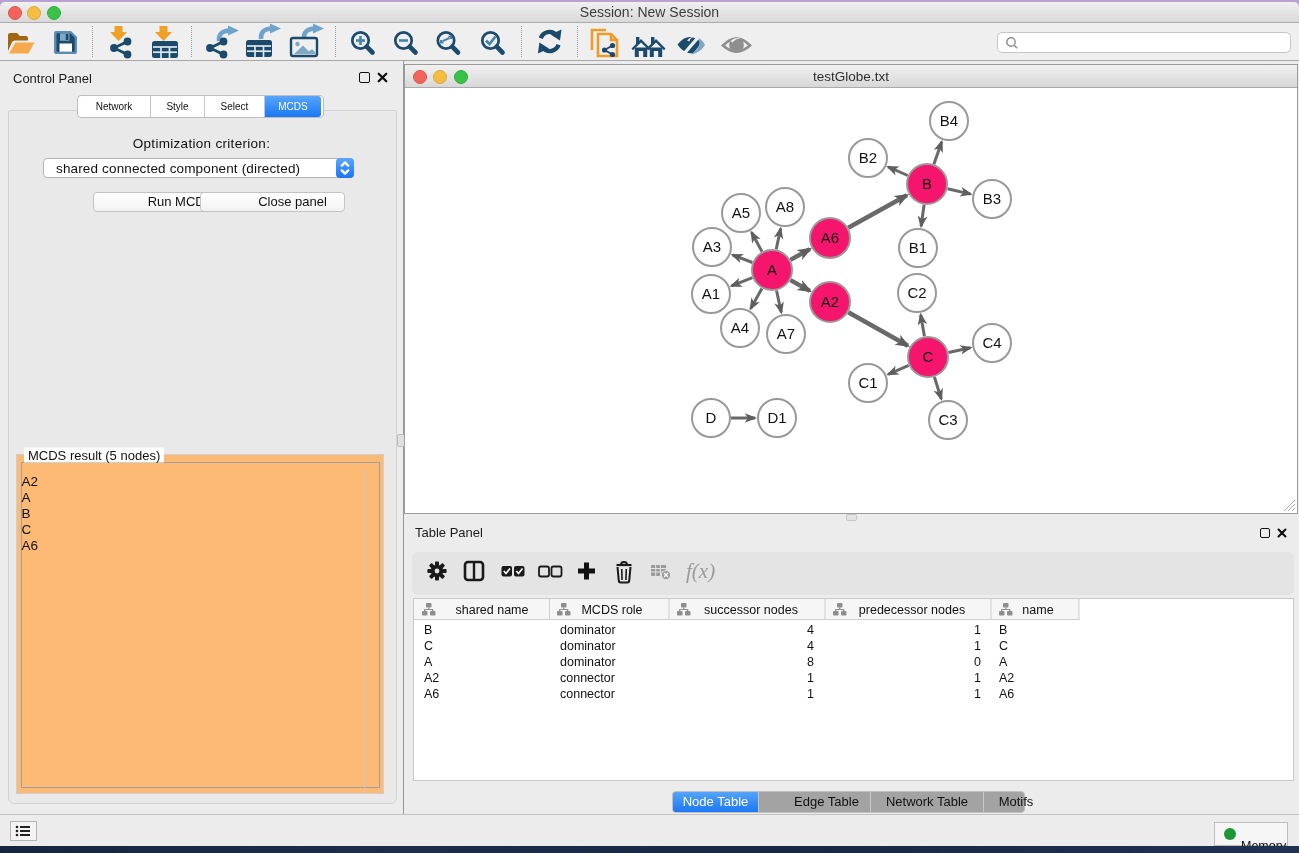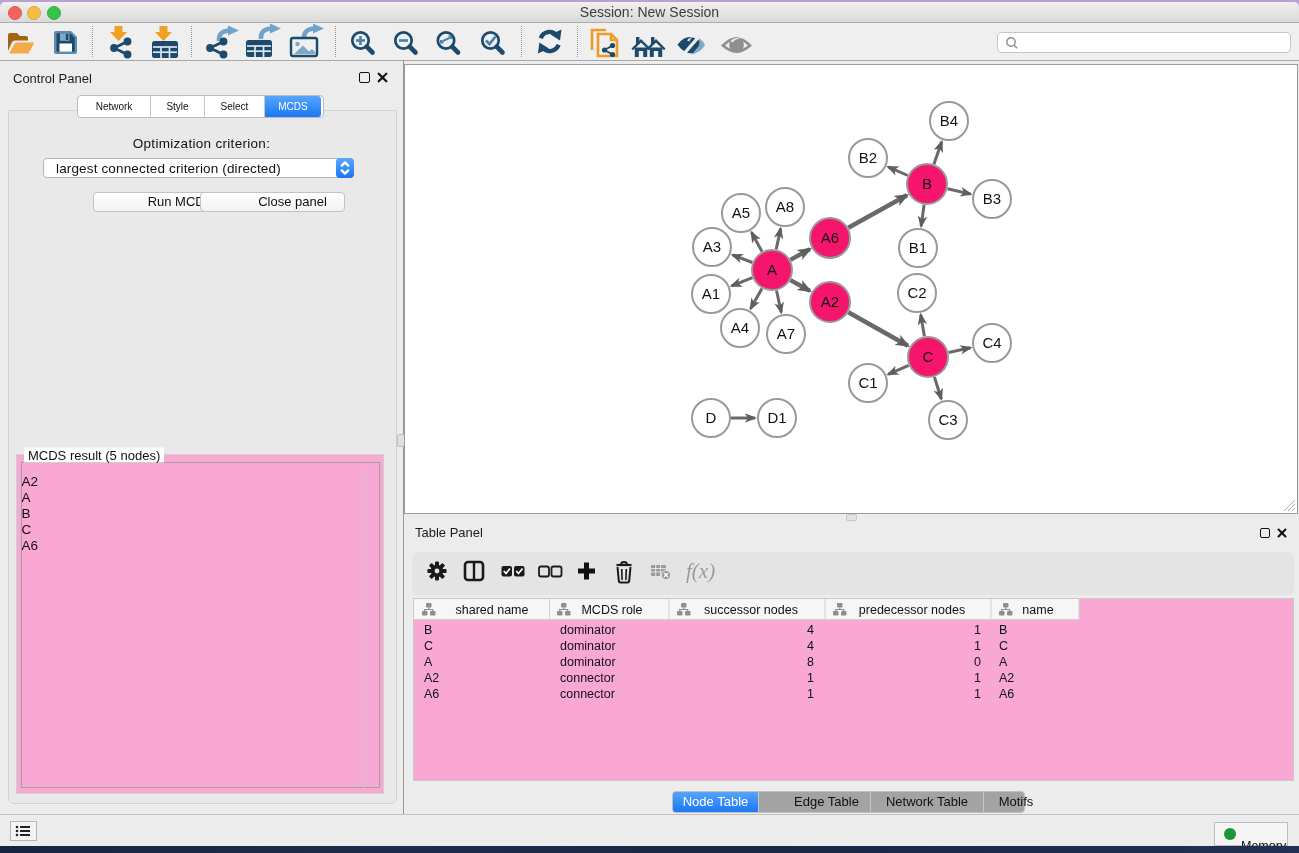--- a/index.html
+++ b/index.html
@@ -24,38 +24,38 @@
 #cp-tabs{left:77px;top:95px;width:245px;height:21px;background:#fff;border:1px solid #bcbcbc;border-radius:4px;display:flex;z-index:3;}
 #cp-tabs .seg{flex:none;text-align:center;font-size:10px;line-height:21px;color:#111;border-right:1px solid #c6c6c6;}
 #cp-tabs .seg:last-child{border-right:none;}
 .segsel{background:linear-gradient(#57a5fd,#1b78f3);color:#fff !important;border-radius:0 3px 3px 0;}
 #opt-label{left:8px;top:136px;width:387px;text-align:center;font-size:13.5px;letter-spacing:0.3px;color:#111;}
 #combo{left:43px;top:158px;width:311px;height:20px;background:#fff;border:1px solid #b4b4b4;border-radius:4px;box-sizing:border-box;}
 #combo .ctext{position:absolute;left:12px;top:0;line-height:19px;font-size:13.5px;letter-spacing:0.15px;color:#111;}
 #combo .spin{position:absolute;right:-1px;top:-1px;width:18px;height:20px;border-radius:4px;background:linear-gradient(#5aa7fd,#1a76f2);}
 .btn{position:absolute;height:18px;background:linear-gradient(#ffffff,#f2f2f2);border:1px solid #c3c3c3;border-radius:4px;
  font-size:13px;color:#111;text-align:center;line-height:18px;padding-left:40px;}
-#mcds-box{left:16px;top:454px;width:366px;height:338px;background:#f9a8d4;border:1px solid #cfcfcf;}
+#mcds-box{left:16px;top:454px;width:366px;height:338px;background:#fdba74;border:1px solid #cfcfcf;}
 #mcds-fs{position:absolute;left:4px;top:7px;width:357px;height:324px;border:1px solid #9f9f9f;}
 #mcds-label{position:absolute;left:7px;top:-1px;background:#fff;padding:0 4px;font-size:13px;color:#111;line-height:15px;transform:translateY(-50%);top:0;}
 #mcds-list{position:absolute;left:4.5px;top:19px;font-size:13.5px;color:#111;line-height:16px;}
 #mcds-sb{position:absolute;right:18px;top:16px;bottom:3px;width:0;border-left:1px solid #c8c8c8;}
 
 #vsplit{left:403px;top:60px;width:1px;height:754px;background:#989898;}
 #vgrip{left:397px;top:434px;width:6px;height:11px;background:#e0e0e0;border:1px solid #bdbdbd;border-radius:2px;}
 
 #netwin{left:404px;top:64px;width:894px;height:450px;background:#fff;border:1px solid #9b9b9b;box-sizing:border-box;}
 #net-titlebar{position:absolute;left:0;top:0;width:100%;height:22px;background:linear-gradient(#f1f1f1,#d8d8d8);border-bottom:1px solid #ababab;}
 #net-title{position:absolute;left:0;top:0;width:100%;text-align:center;font-size:13.5px;line-height:23px;color:#2e2e2e;}
 #hgrip{left:846px;top:514px;width:9px;height:5px;background:#e3e3e3;border:1px solid #c6c6c6;border-radius:2px;}
 
 #tp-title{left:415px;top:525px;font-size:13px;color:#1c1c1c;}
 #tp-float{left:1260px;top:528px;width:8px;height:8px;border:1.7px solid #111;border-radius:2px;}
 #tp-toolbar{left:412px;top:552px;width:882px;height:43px;background:#e4e4e4;border-radius:6px;}
-#ttable{left:413px;top:598px;width:879px;height:181px;background:#f9a8d4;border:1px solid #c9c9c9;}
+#ttable{left:413px;top:598px;width:879px;height:181px;background:#ffffff;border:1px solid #c9c9c9;}
 
 #btabs{left:672px;top:791px;width:351px;height:20px;background:#a3a3a3;border:1px solid #c0c0c0;border-radius:4px;display:flex;}
 #btabs .seg{flex:none;text-align:center;font-size:13px;line-height:20px;color:#111;border-right:1px solid #c6c6c6;}
 #btabs .seg:last-child{border-right:none;}
 .bsel{background:linear-gradient(#55a4fd,#1b77f3);color:#fff !important;border-radius:3px 0 0 3px;}
 
 #statusbar{left:0;top:814px;width:1299px;height:32px;background:#ececec;border-top:1px solid #c2c2c2;}
 #sb-icon{left:10px;top:821px;width:25px;height:18px;background:#f4f4f4;border:1px solid #b5b5b5;}
 #memory{left:1214px;top:822px;width:72px;height:22px;background:#f5f5f5;border:1px solid #bdbdbd;font-size:12.5px;color:#111;}
 #memory .dot{position:absolute;left:9px;top:5px;width:12px;height:12px;border-radius:50%;background:#1d9736;}
@@ -209,41 +209,47 @@
   </svg>
 <div class="abs" id="cp-body"></div>
 <div class="abs" id="cp-tabs">
   <div class="seg" style="width:72px;">Network</div>
   <div class="seg" style="width:53px;">Style</div>
   <div class="seg" style="width:59px;">Select</div>
   <div class="seg segsel" style="width:56px;">MCDS</div>
 </div>
 <div class="abs" id="opt-label">Optimization criterion:</div>
 <div class="abs" id="combo">
-  <div class="ctext">largest connected criterion (directed)</div>
+  <div class="ctext">shared connected component (directed)</div>
   <div class="spin"><svg width="18" height="20" viewBox="0 0 18 20">
         <g stroke="#fff" stroke-width="2.3" fill="none" stroke-linecap="round" stroke-linejoin="round">
           <path d="M5.8 7.6 L9 4.4 L12.2 7.6"></path>
           <path d="M5.8 12.4 L9 15.6 L12.2 12.4"></path>
         </g>
       </svg></div>
 </div>
 <div class="btn" style="left:93px;top:192px;width:93px;">Run MCDS</div>
 <div class="btn" style="left:200px;top:192px;width:103px;">Close panel</div>
 <div class="abs" id="mcds-box">
   <div id="mcds-fs"></div>
   <div id="mcds-label">MCDS result (5 nodes)</div>
   <div id="mcds-list">A2<br>A<br>B<br>C<br>A6</div>
   <div id="mcds-sb"></div>
 </div>
 
 <div class="abs" id="vsplit"></div>
 <div class="abs" id="vgrip"></div>
 
 <div class="abs" id="netwin">
+  <div id="net-titlebar">
+    <div class="tl" style="left:7.5px;top:5px;background:#f4645d;border:0.5px solid #d7564f;"></div>
+    <div class="tl" style="left:28px;top:5px;background:#f6be41;border:0.5px solid #dba83a;"></div>
+    <div class="tl" style="left:48.5px;top:5px;background:#38c348;border:0.5px solid #32ad41;"></div>
+    <div id="net-title">testGlobe.txt</div>
+  </div>
   <svg id="graph" width="892" height="426" viewBox="0 0 892 426" style="position:absolute;left:0;top:23px;">
     <defs>
       <marker id="ah1" viewBox="0 0 12 10" refX="10" refY="5" markerWidth="4.3" markerHeight="3.6" orient="auto">
           <path d="M0.5 0.5 L12 5 L0.5 9.5 L3.5 5 Z" fill="#5e5e5e"></path>
         </marker>
       <marker id="ah2" viewBox="0 0 12 10" refX="10" refY="5" markerWidth="3.4" markerHeight="2.9" orient="auto">
           <path d="M0.5 0.5 L12 5 L0.5 9.5 L3.5 5 Z" fill="#5e5e5e"></path>
         </marker>
     </defs>
     <g stroke="#696969">

